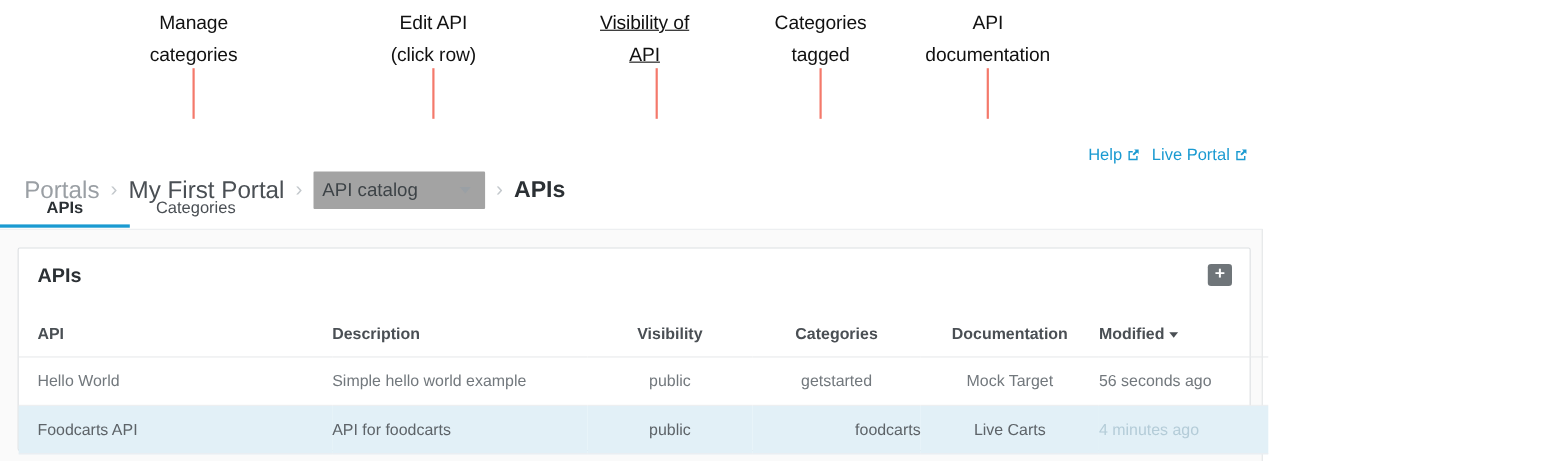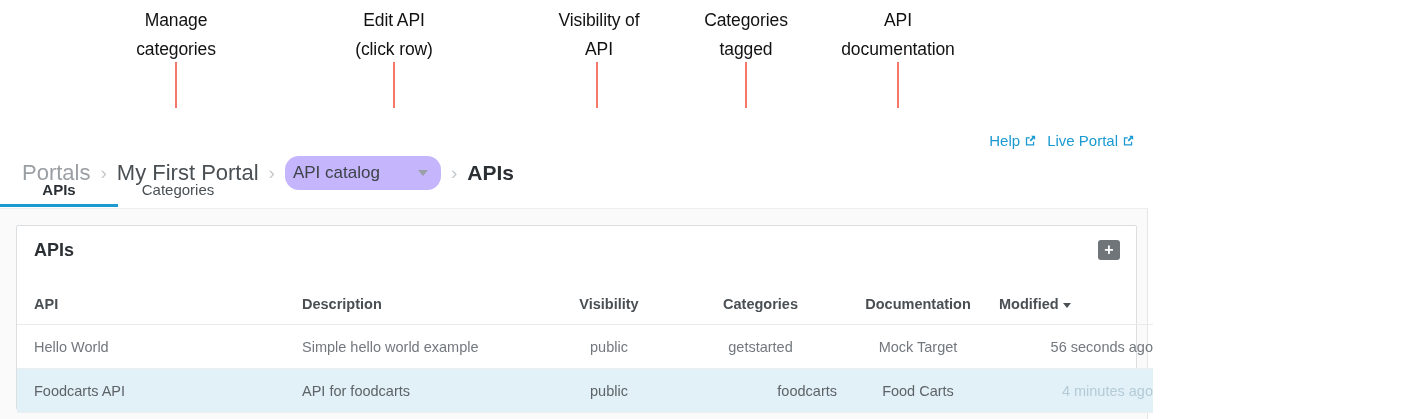--- a/index.html
+++ b/index.html
@@ -33,21 +33,21 @@
 
   
   .app{position:absolute;left:0;top:108px;width:1403px;height:311px;background:#fff;}
 
   .breadcrumb{position:absolute;left:22px;top:18px;display:flex;align-items:center;height:34px;margin-top:30px;}
   .crumb{font-size:22px;color:#9a9fa4;font-weight:400;font-family:"Liberation Sans",sans-serif;}
   .crumb.dark{color:#4a4f54;}
   .crumb.current{color:#2b3034;font-weight:700;font-size:21px;}
   .sep{font-size:19px;color:#c3c8cc;margin:0 10px;}
   .dd{
-    background:#c4b5fd;border-radius:14px;height:34px;width:156px;
+    background:#a3a3a3;border-radius:1px;height:34px;width:156px;
     display:flex;align-items:center;padding:0 8px;box-sizing:border-box;position:relative;
   }
   .dd-label{font-size:17px;color:#3d4347;font-family:"Liberation Sans",sans-serif;}
   .dd-caret{position:absolute;right:13px;top:14px;width:0;height:0;
     border-left:5px solid transparent;border-right:5px solid transparent;border-top:6px solid #9aa0a5;}
 
   .toplinks{position:absolute;right:268px;top:24px;display:flex;align-items:center;gap:10px;margin-left:48px;}
   .tlink{font-size:15px;color:#1a9ad1;display:flex;align-items:center;gap:4px;cursor:pointer;}
   .ext{display:inline-block;width:13px;height:13px;position:relative;}
   .ext svg{display:block;}
@@ -76,35 +76,35 @@
     font-size:14.5px;color:#72787d;padding:0;height:43px;vertical-align:middle;
     border-bottom:1px solid #eceef0;
   }
   tr.selected td{background:#e2f0f7;color:#5d6368;}
   tr.selected td.muted{color:#b4ccd8;}
   .col-api{width:268px;padding-left:17px !important;}
   .col-desc{width:232px;}
   .col-vis{width:150px;}
   .col-cat{width:153px;}
   .col-doc{width:162px;}
-  .col-mod{width:154px;text-align:right;}
+  .col-mod{width:154px;}
   th.c{padding-left:0;}
   .sortcaret{display:inline-block;width:0;height:0;margin-left:4px;
     border-left:4px solid transparent;border-right:4px solid transparent;border-top:5px solid #4a4f54;vertical-align:middle;}
 </style>
 </head>
 <body>
 
 <div class="root">
 
   <div class="callout" style="left:106px;top:6px;width:140px;">Manage
 categories</div>
   <div class="callout" style="left:324px;top:6px;width:140px;">Edit API
 (click row)</div>
-  <div class="callout" style="left:529px;top:6px;width:140px;">Visibility of
+  <div class="callout" style="left:516px;top:6px;width:140px;text-decoration:underline;">Visibility of
 API</div>
   <div class="callout" style="left:676px;top:6px;width:140px;">Categories
 tagged</div>
   <div class="callout" style="left:828px;top:6px;width:140px;">API
 documentation</div>
 
   <div class="annot-line" style="left:175px;top:62px;height:112px;"></div>
   <div class="annot-line" style="left:393px;top:62px;height:304px;"></div>
   <div class="annot-line" style="left:596px;top:62px;height:219px;"></div>
   <div class="annot-line" style="left:745px;top:62px;height:219px;"></div>
@@ -192,20 +192,20 @@
           <td class="col-vis" style="text-align:center;">public</td>
           <td class="col-cat" style="text-align:center;">getstarted</td>
           <td class="col-doc" style="text-align:center;">Mock Target</td>
           <td class="col-mod">56 seconds ago</td>
         </tr>
         <tr class="selected">
           <td class="col-api">Foodcarts API</td>
           <td class="col-desc">API for foodcarts</td>
           <td class="col-vis" style="text-align:center;">public</td>
           <td class="col-cat" style="text-align:right;">foodcarts</td>
-          <td class="col-doc" style="text-align:center;">Food Carts</td>
+          <td class="col-doc" style="text-align:center;">Live Carts</td>
           <td class="col-mod muted">4 minutes ago</td>
         </tr>
       </tbody>
     </table>
 
   </div>
 </div>
 
 </body></html>

